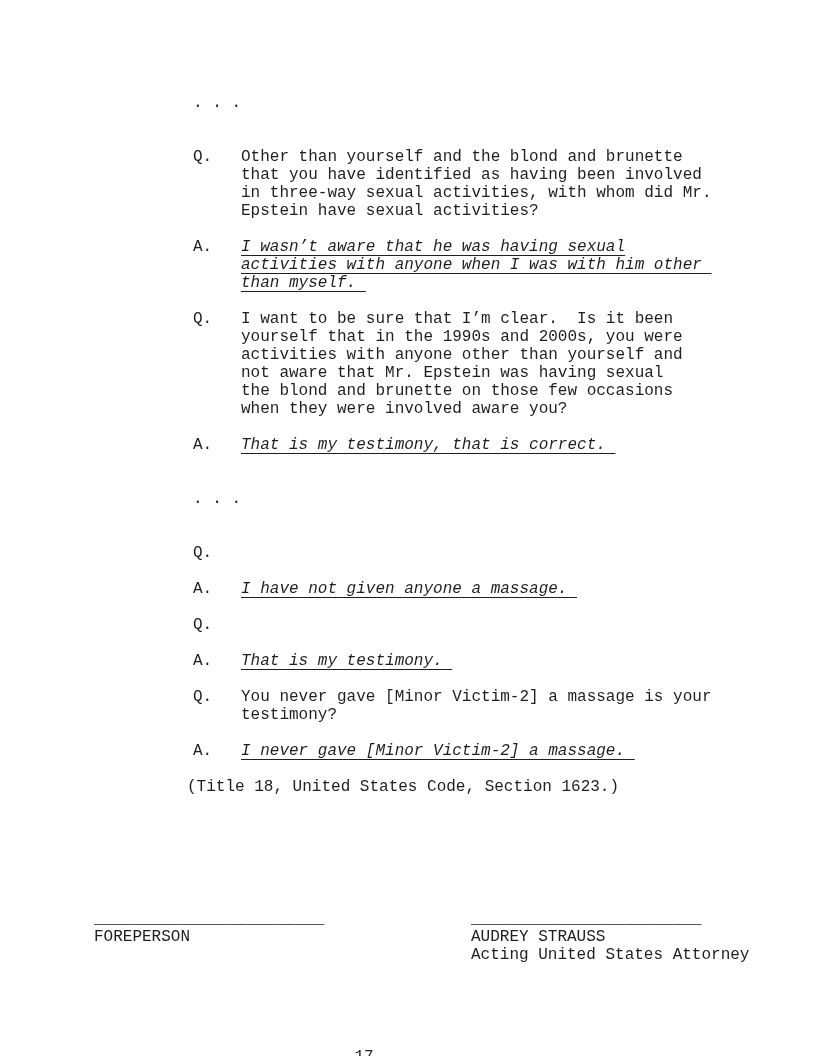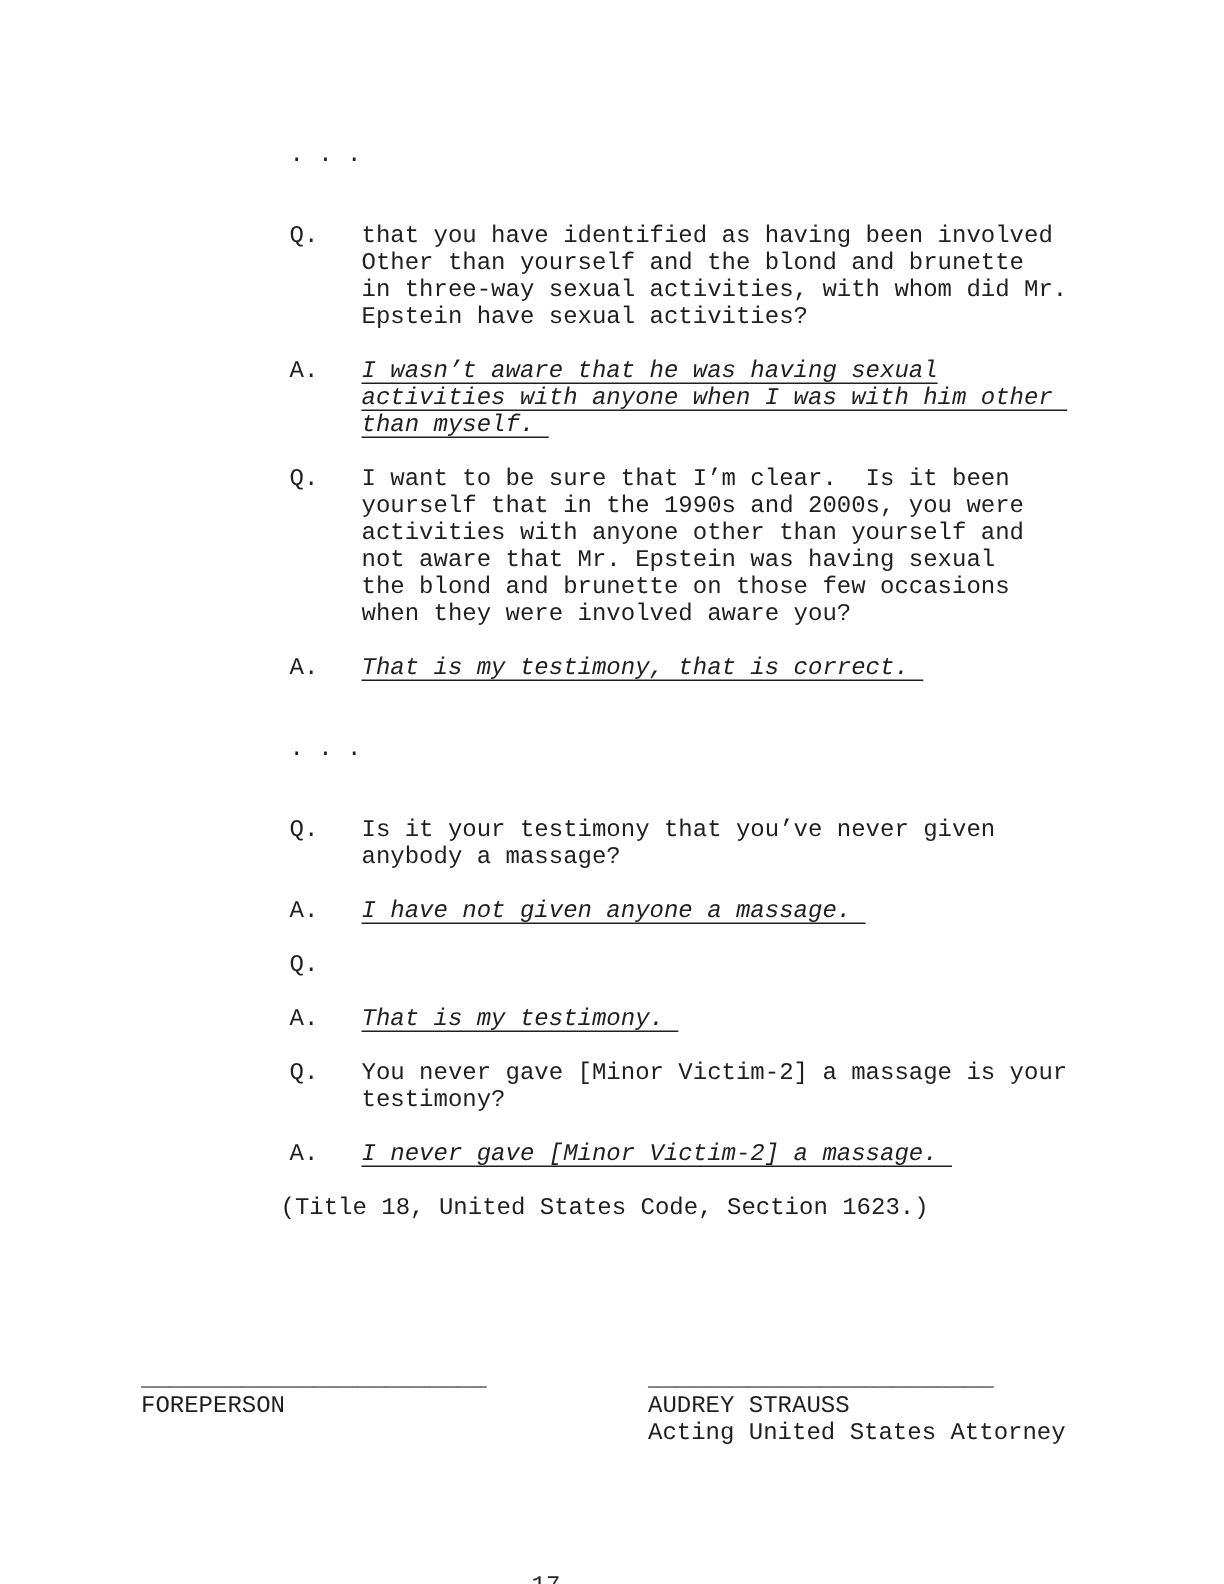--- a/index.html
+++ b/index.html
@@ -28,20 +28,21 @@
     text-underline-offset: 4px;
     text-decoration-thickness: 1px;
     font-style: italic;
   }
   .citation { margin-top: 18px; margin-left: -6px; }
   .sig {
     position: absolute;
     left: 94px;
     top: 910px;
     display: flex;
+    gap: 39px;
   }
   .sig-col-left { width: 338px; flex: none; }
   .page-number {
     position: absolute;
     left: 0;
     top: 1048px;
     width: 728px;
     text-align: center;
   }
 </style>
@@ -49,22 +50,22 @@
 <body>
 
 <div class="page">
   <div class="content">
 
     <div class="line">. . .</div>
 
     <div class="block mt2">
       <div class="label">Q.</div>
       <div>
+        <div class="line">Other than yourself and the blond and brunette</div>
         <div class="line">that you have identified as having been involved</div>
-        <div class="line">Other than yourself and the blond and brunette</div>
         <div class="line">in three-way sexual activities, with whom did Mr.</div>
         <div class="line">Epstein have sexual activities?</div>
       </div>
     </div>
 
     <div class="block u">
       <div class="label">A.</div>
       <div>
         <div class="line">I wasn’t aware that he was having sexual</div>
         <div class="line">activities with anyone when I was with him other </div>
@@ -88,24 +89,20 @@
       <div class="label">A.</div>
       <div>
         <div class="line">That is my testimony, that is correct. </div>
       </div>
     </div>
 
     <div class="line mt2">. . .</div>
 
     <div class="block mt2">
       <div class="label">Q.</div>
-      <div>
-        <div class="line">Is it your testimony that you’ve never given</div>
-        <div class="line">anybody a massage?</div>
-      </div>
     </div>
 
     <div class="block u">
       <div class="label">A.</div>
       <div>
         <div class="line">I have not given anyone a massage. </div>
       </div>
     </div>
 
     <div class="block">

